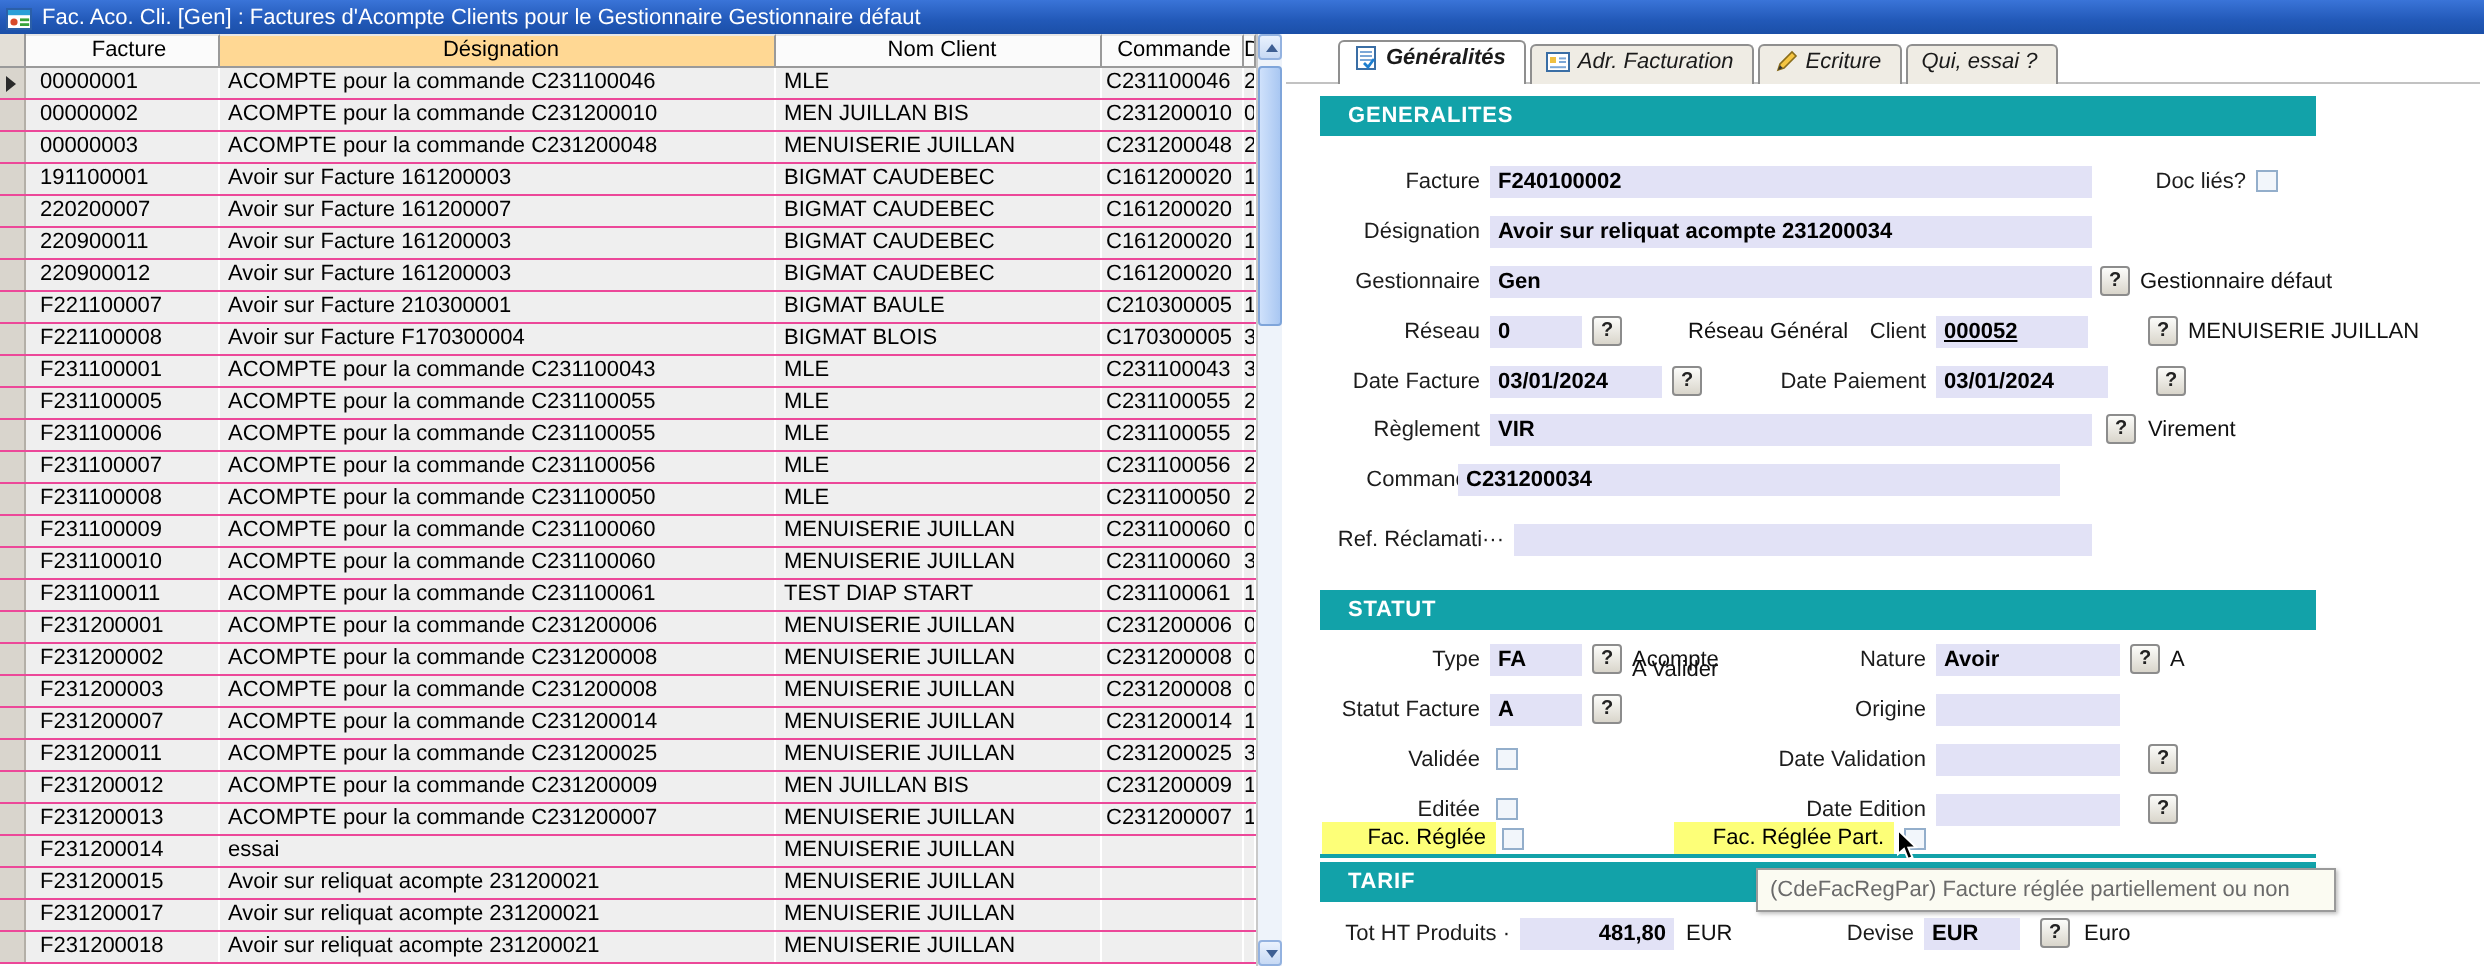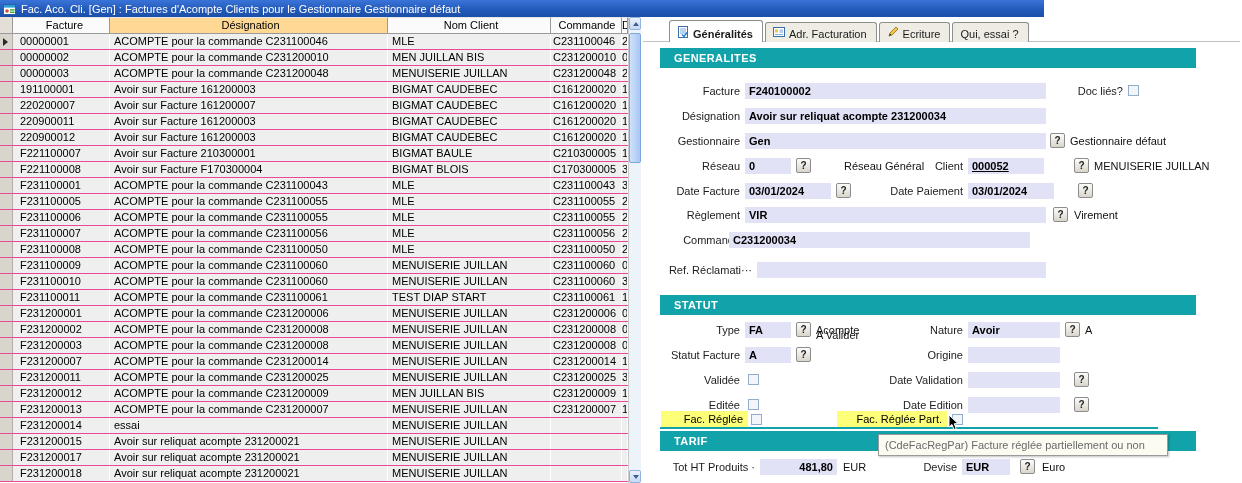--- a/index.html
+++ b/index.html
@@ -3,21 +3,21 @@
 <meta charset="utf-8">
 <style>
   html,body{margin:0;padding:0;}
   body{
     width:1242px;height:483px;position:relative;overflow:hidden;
     background:#ffffff;
     font-family:"Liberation Sans", sans-serif;font-size:11px;color:#000;
   }
   
   .titlebar{
-    position:absolute;left:0;top:0;width:1044px;height:17px;
+    position:absolute;left:0;top:0;width:1242px;height:17px;
     background:linear-gradient(180deg,#3a74d8 0%,#2259b8 60%,#1b4fa8 100%);
     color:#fff;display:flex;align-items:center;gap:4px;padding-left:3px;box-sizing:border-box;
     white-space:nowrap;
   }
   .titlebar .ttl{font-size:11px;}
   
   .table-panel{position:absolute;left:0;top:17px;width:628px;bottom:0;background:#fff;overflow:hidden;}
   .thead{display:flex;height:17px;}
   .th{
     box-sizing:border-box;height:17px;line-height:15px;text-align:center;
@@ -44,26 +44,26 @@
   .sb-btn.up{top:0;}
   .sb-btn.down{bottom:0;}
   .tri{position:absolute;left:3px;width:0;height:0;}
   .tri.t-up{top:4px;border-left:3px solid transparent;border-right:3px solid transparent;border-bottom:4px solid #3e5f93;}
   .tri.t-down{top:4px;border-left:3px solid transparent;border-right:3px solid transparent;border-top:4px solid #3e5f93;}
   .sb-thumb{position:absolute;left:0;top:16px;width:12px;height:130px;
     background:linear-gradient(90deg,#cfe1fb,#a9c7f2);border:1px solid #7fa5da;border-radius:2px;box-sizing:border-box;}
   
   .form-panel{position:absolute;left:641px;top:17px;right:0;bottom:0;background:#fff;overflow:hidden;}
   .tabs{position:absolute;top:3px;left:28px;display:flex;align-items:flex-end;z-index:2;}
-  .tab{display:flex;align-items:flex-end;gap:4px;height:20px;box-sizing:border-box;
+  .tab{display:flex;align-items:flex-start;gap:4px;height:20px;box-sizing:border-box;
     padding:2px 9px 2px 7px;margin-right:2px;background:#efece4;color:#1a1a1a;
-    border:1px solid #8f8f8f;border-bottom:none;border-radius:3px 3px 0 0;white-space:nowrap;}
+    border:1px solid #8f8f8f;border-bottom:none;border-radius:3px 3px 0 0;white-space:nowrap;font-style:italic;}
   .tab.active{background:#fff;font-weight:bold;height:22px;}
   .tab-sep{position:absolute;top:24px;left:2px;right:2px;border-top:1px solid #c2c2c2;}
-  .secbar{position:absolute;left:19px;width:536px;height:20px;background:#12a2a9;color:#fff;
+  .secbar{position:absolute;left:19px;width:498px;height:20px;background:#12a2a9;color:#fff;
     font-weight:bold;line-height:20px;padding-left:14px;box-sizing:border-box;letter-spacing:.4px;}
   .lbl{position:absolute;height:16px;line-height:16px;text-align:right;color:#1c1c1c;white-space:nowrap;}
   .l1{left:0;width:99px;}
   .l2{left:202px;width:120px;}
   .fld{position:absolute;height:16px;line-height:16px;background:#e2e2f6;font-weight:bold;
     padding:0 4px;box-sizing:border-box;white-space:nowrap;overflow:hidden;}
   .ra{text-align:right;}
   .hint{position:absolute;height:16px;line-height:16px;white-space:nowrap;color:#111;}
   .qbtn{position:absolute;width:15px;height:15px;box-sizing:border-box;text-align:center;
     line-height:13px;font-weight:bold;font-size:10px;color:#222;

